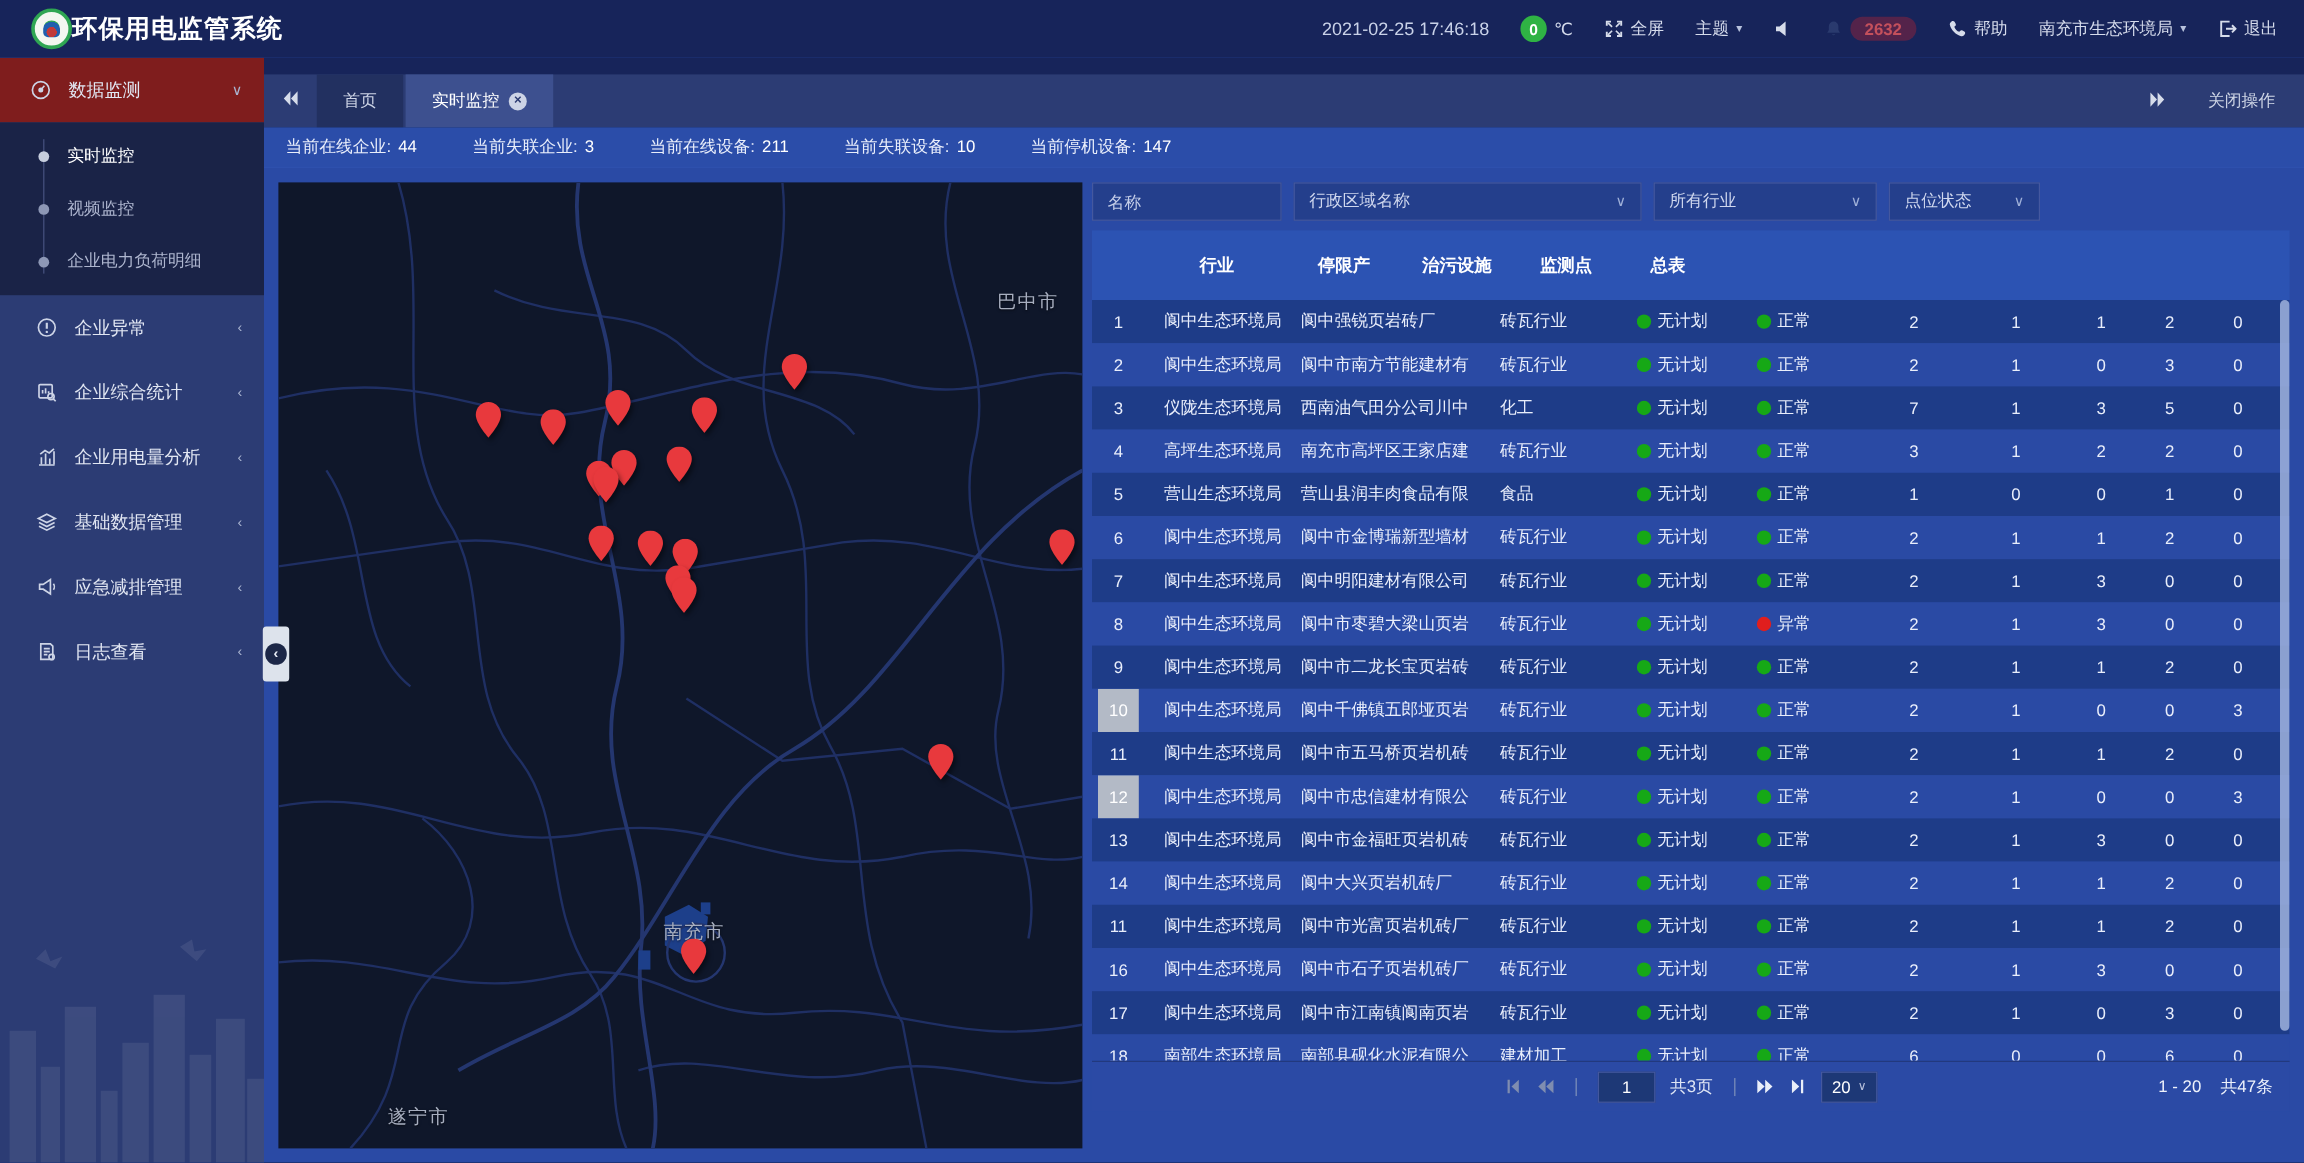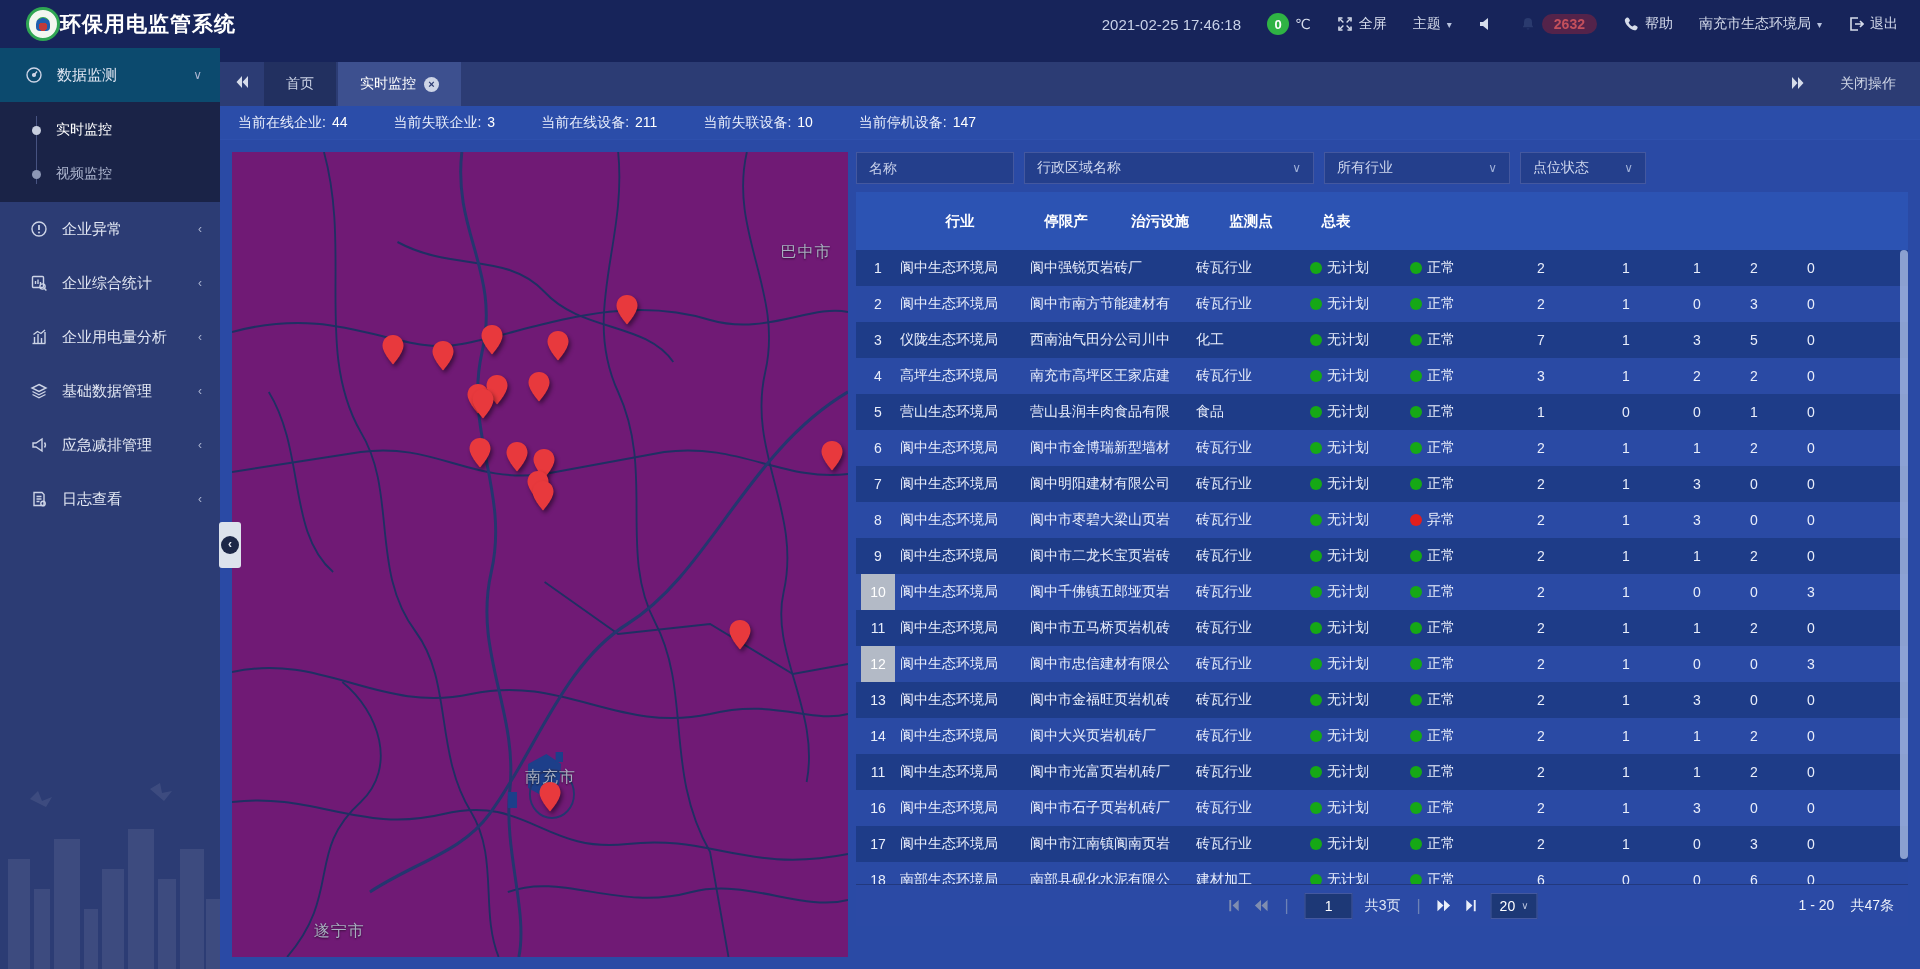--- a/index.html
+++ b/index.html
@@ -27,21 +27,21 @@
   .hico { width:16px; height:16px; display:inline-block; }
   .hico svg { width:100%; height:100%; }
 
   
   .body { position:absolute; top:48px; bottom:0; left:0; right:0; display:flex; }
 
   
   .side { width:220px; background:#2c3c74; position:relative; flex:none; overflow:hidden; }
   .side-item { height:54px; display:flex; align-items:center; gap:14px; padding-left:30px;
     color:#e2e7f3; font-size:15px; cursor:pointer; position:relative; }
-  .side-item.open { background:#0c4a6e;padding-left:25px; }
+  .side-item.open { background:#7f1d1d;padding-left:25px; }
   .side-item .chev { position:absolute; right:18px; color:#aab4d0; font-size:12px; }
   .mi { width:18px; height:18px; flex:none; }
   .mi svg { width:100%; height:100%; stroke:#cdd4e6; fill:none; stroke-width:1.4; }
   .submenu { background:#1a2347; padding:6px 0; position:relative; }
   .submenu:before { content:""; position:absolute; left:36px; top:14px; bottom:18px; width:1px; background:#4a survived; background:#475381; }
   .sub-item { height:44px; display:flex; align-items:center; padding-left:56px; font-size:14px;
     color:#aeb6cf; cursor:pointer; position:relative; }
   .sub-item:before { content:""; position:absolute; left:32px; width:9px; height:9px; border-radius:50%;
     background:#8d97b5; }
   .sub-item.active { color:#ffffff; }
@@ -65,21 +65,21 @@
 
   .statsbar { height:34px; background:#2b4da9; display:flex; align-items:center; gap:46px;
     padding-left:18px; flex:none; border-bottom:1px solid #2e50ad; }
   .stat { font-size:14px; color:#e9eefb; display:flex; gap:6px; }
   .stat .s-val { color:#ffffff; }
 
   
   .content { flex:1; display:flex; gap:8px; padding:12px; min-height:0; position:relative; }
 
   
-  .map { width:616px; flex:none; background:#701a75; position:relative; overflow:hidden; }
+  .map { width:670px; flex:none; background:#0f172a; position:relative; overflow:hidden; }
   .map svg.roads { position:absolute; inset:0; width:100%; height:100%; }
   .pin { position:absolute; width:23px; height:30px; transform:translate(-50%,-100%); }
   .pin svg { width:100%; height:100%; filter:drop-shadow(2px 3px 2px rgba(0,0,0,.45)); }
   .city { position:absolute; transform:translate(-50%,-50%); color:#a7aebf; font-size:16px;
     letter-spacing:1px; white-space:nowrap; text-shadow:0 1px 2px rgba(0,0,0,.6); }
 
   .collapse-handle { position:absolute; left:-1px; top:382px; width:22px; height:46px;
     background:#dde3ec; border-radius:3px; display:flex; align-items:center; justify-content:center;
     cursor:pointer; z-index:5; }
   .collapse-handle .c-circle { width:18px; height:18px; border-radius:50%; background:#1c2747;
@@ -108,21 +108,21 @@
   .th-group .g-subs span { text-align:center; }
 
   .rows { height:634px; overflow:hidden; position:relative; flex:none; }
   .tr { height:36px; display:flex; align-items:center; color:#e9eefb; font-size:14px; cursor:pointer; }
   .tr:nth-child(odd) { background:#1e3c88; }
   .tr:nth-child(even) { background:#2a4aa4; }
   .td { overflow:hidden; white-space:nowrap; }
   .c-n   { width:44px;  text-align:center; flex:none; height:100%; }
   .numbox { display:block; width:34px; height:100%; line-height:36px; margin:0 auto; color:#e9eefb; }
   .numbox.num-gray { background:#b3bac6; color:#ffffff; }
-  .c-region { width:130px; flex:none; }
+  .c-region { width:130px; flex:none; text-align:center; }
   .c-company{ width:160px; flex:none; }
   .c-industry{ width:120px; flex:none; padding-left:6px; }
   .c-stop { width:92px; flex:none; display:flex; align-items:center; }
   .c-fac  { width:96px; flex:none; display:flex; align-items:center; padding-left:8px; }
   .c-num  { width:86px; flex:none; text-align:center; }
   .c-num2 { width:84px; flex:none; text-align:center; }
   .c-pt   { width:58px; flex:none; text-align:center; }
   .dot { width:12px; height:12px; border-radius:50%; margin-right:5px; flex:none; }
 
   .vscroll { position:absolute; right:0; top:0; bottom:0; width:8px; }
@@ -230,20 +230,23 @@
         </span>
         <span>数据监测</span>
         <span class="chev">∨</span>
       </div>
       <div class="submenu">
         <div class="sub-item active">
           <span>实时监控</span>
         </div>
         <div class="sub-item">
           <span>视频监控</span>
+        </div>
+        <div class="sub-item">
+          <span>企业电力负荷明细</span>
         </div>
       </div>
       <div class="side-item">
         <span class="mi">
           <svg viewBox="0 0 18 18">
               <circle cx="9" cy="9" r="7"></circle>
               <path d="M9 5v5" stroke-width="1.8"></path>
               <circle cx="9" cy="12.6" r="1" fill="#cdd4e6" stroke="none"></circle>
             </svg>
         </span>

